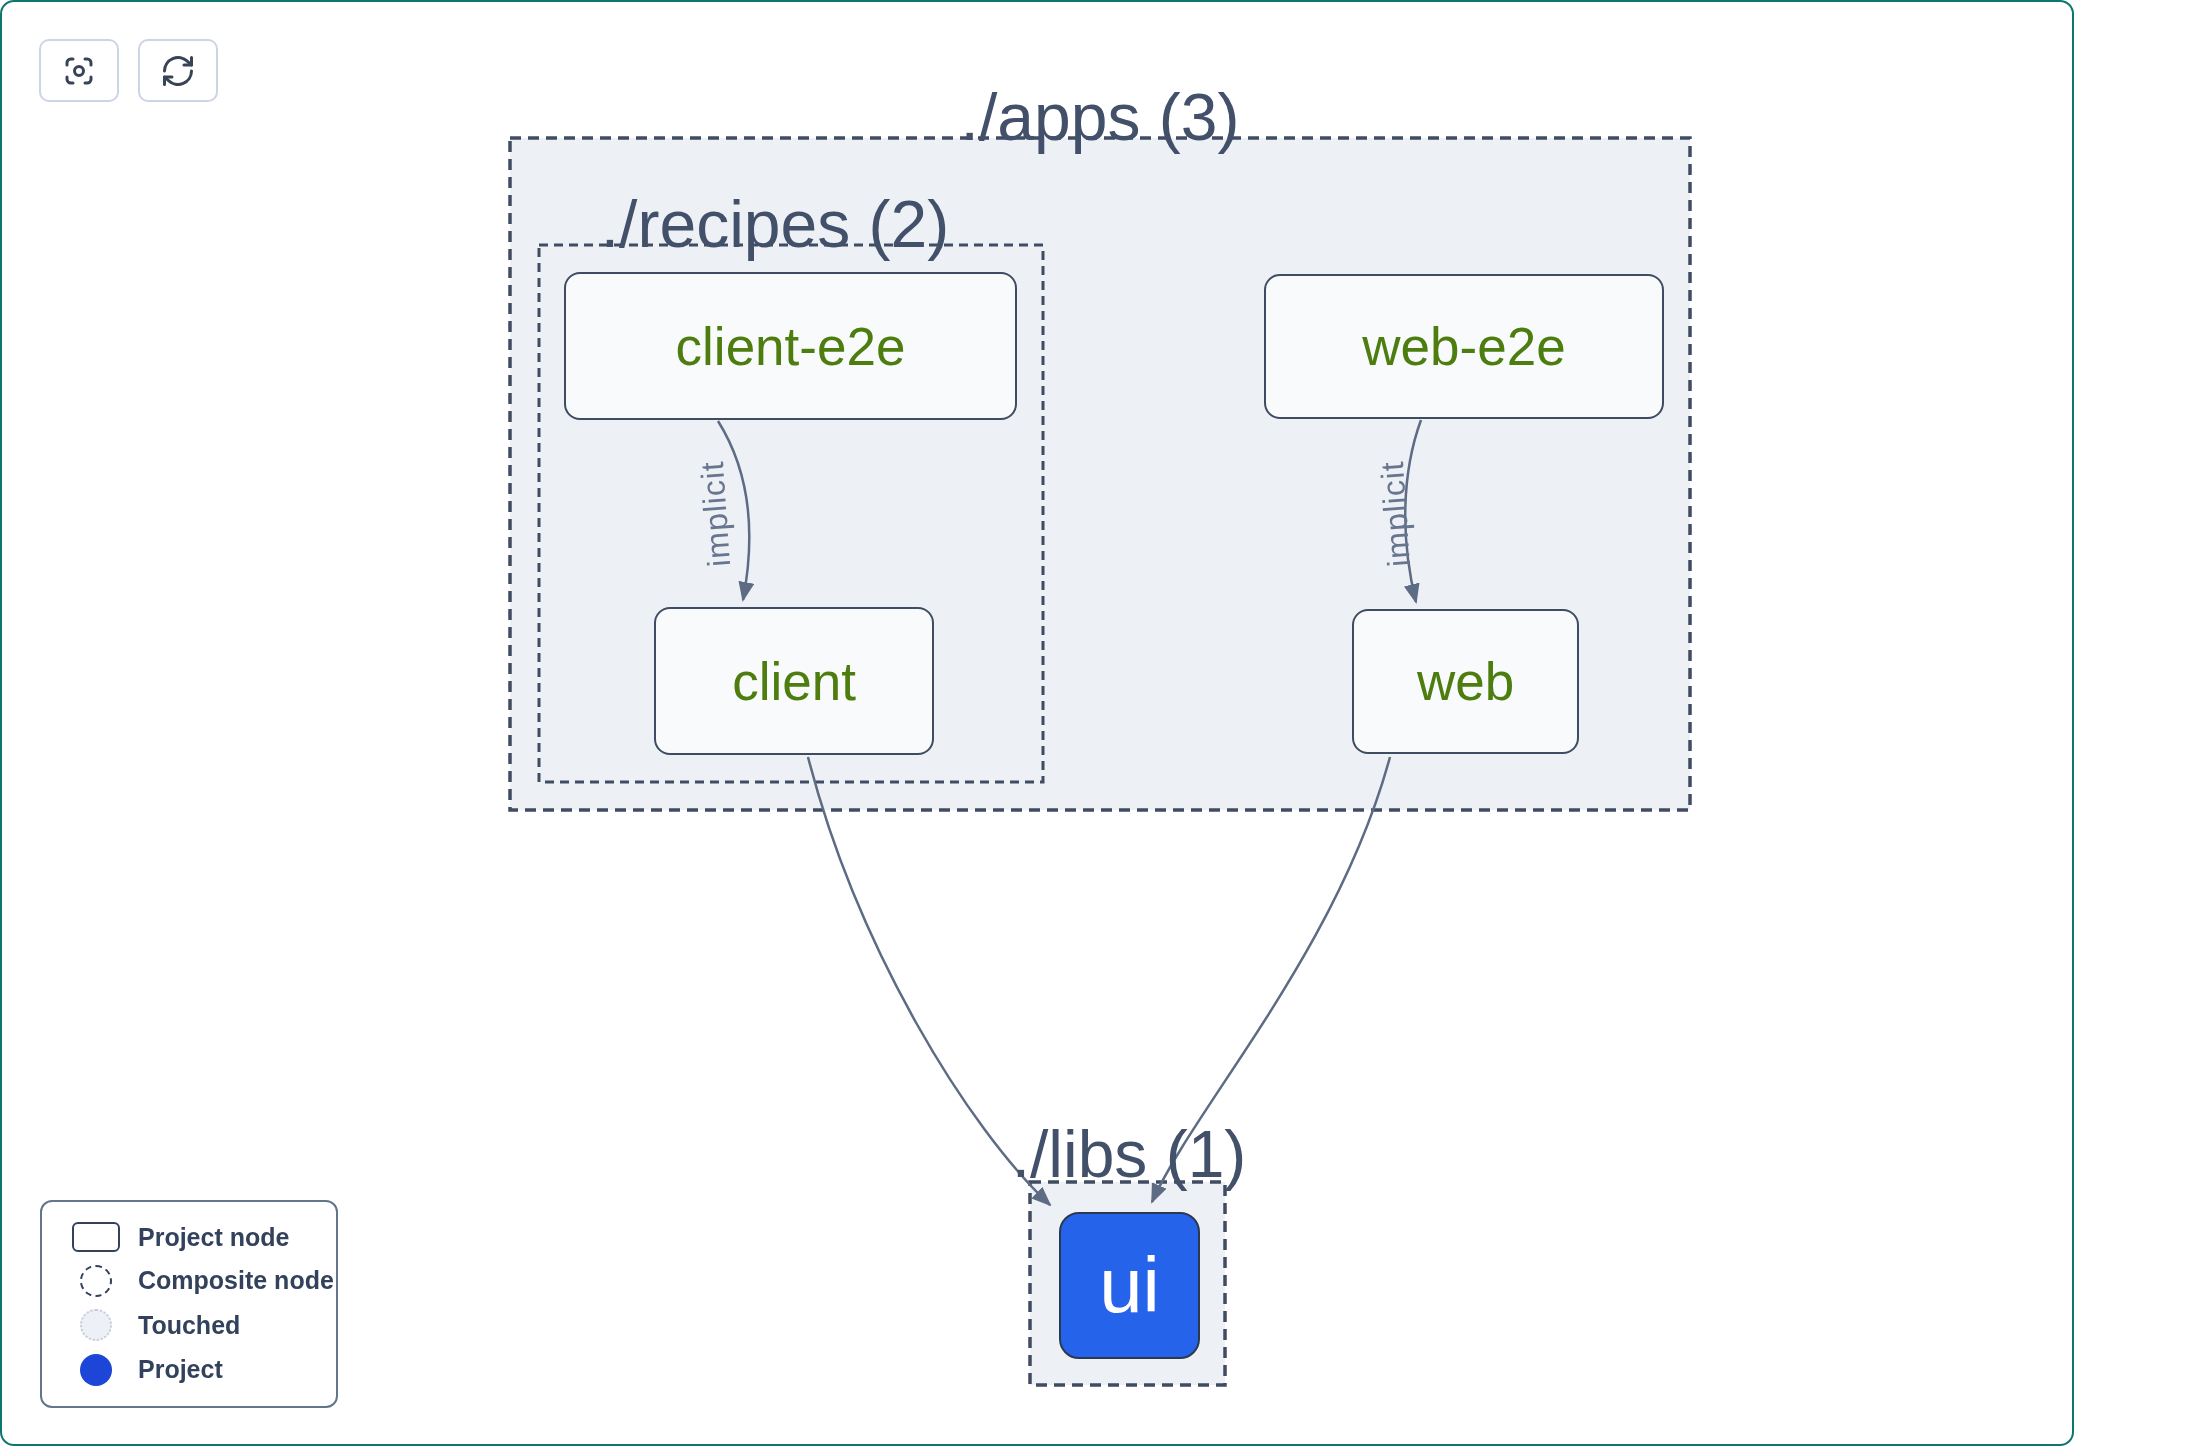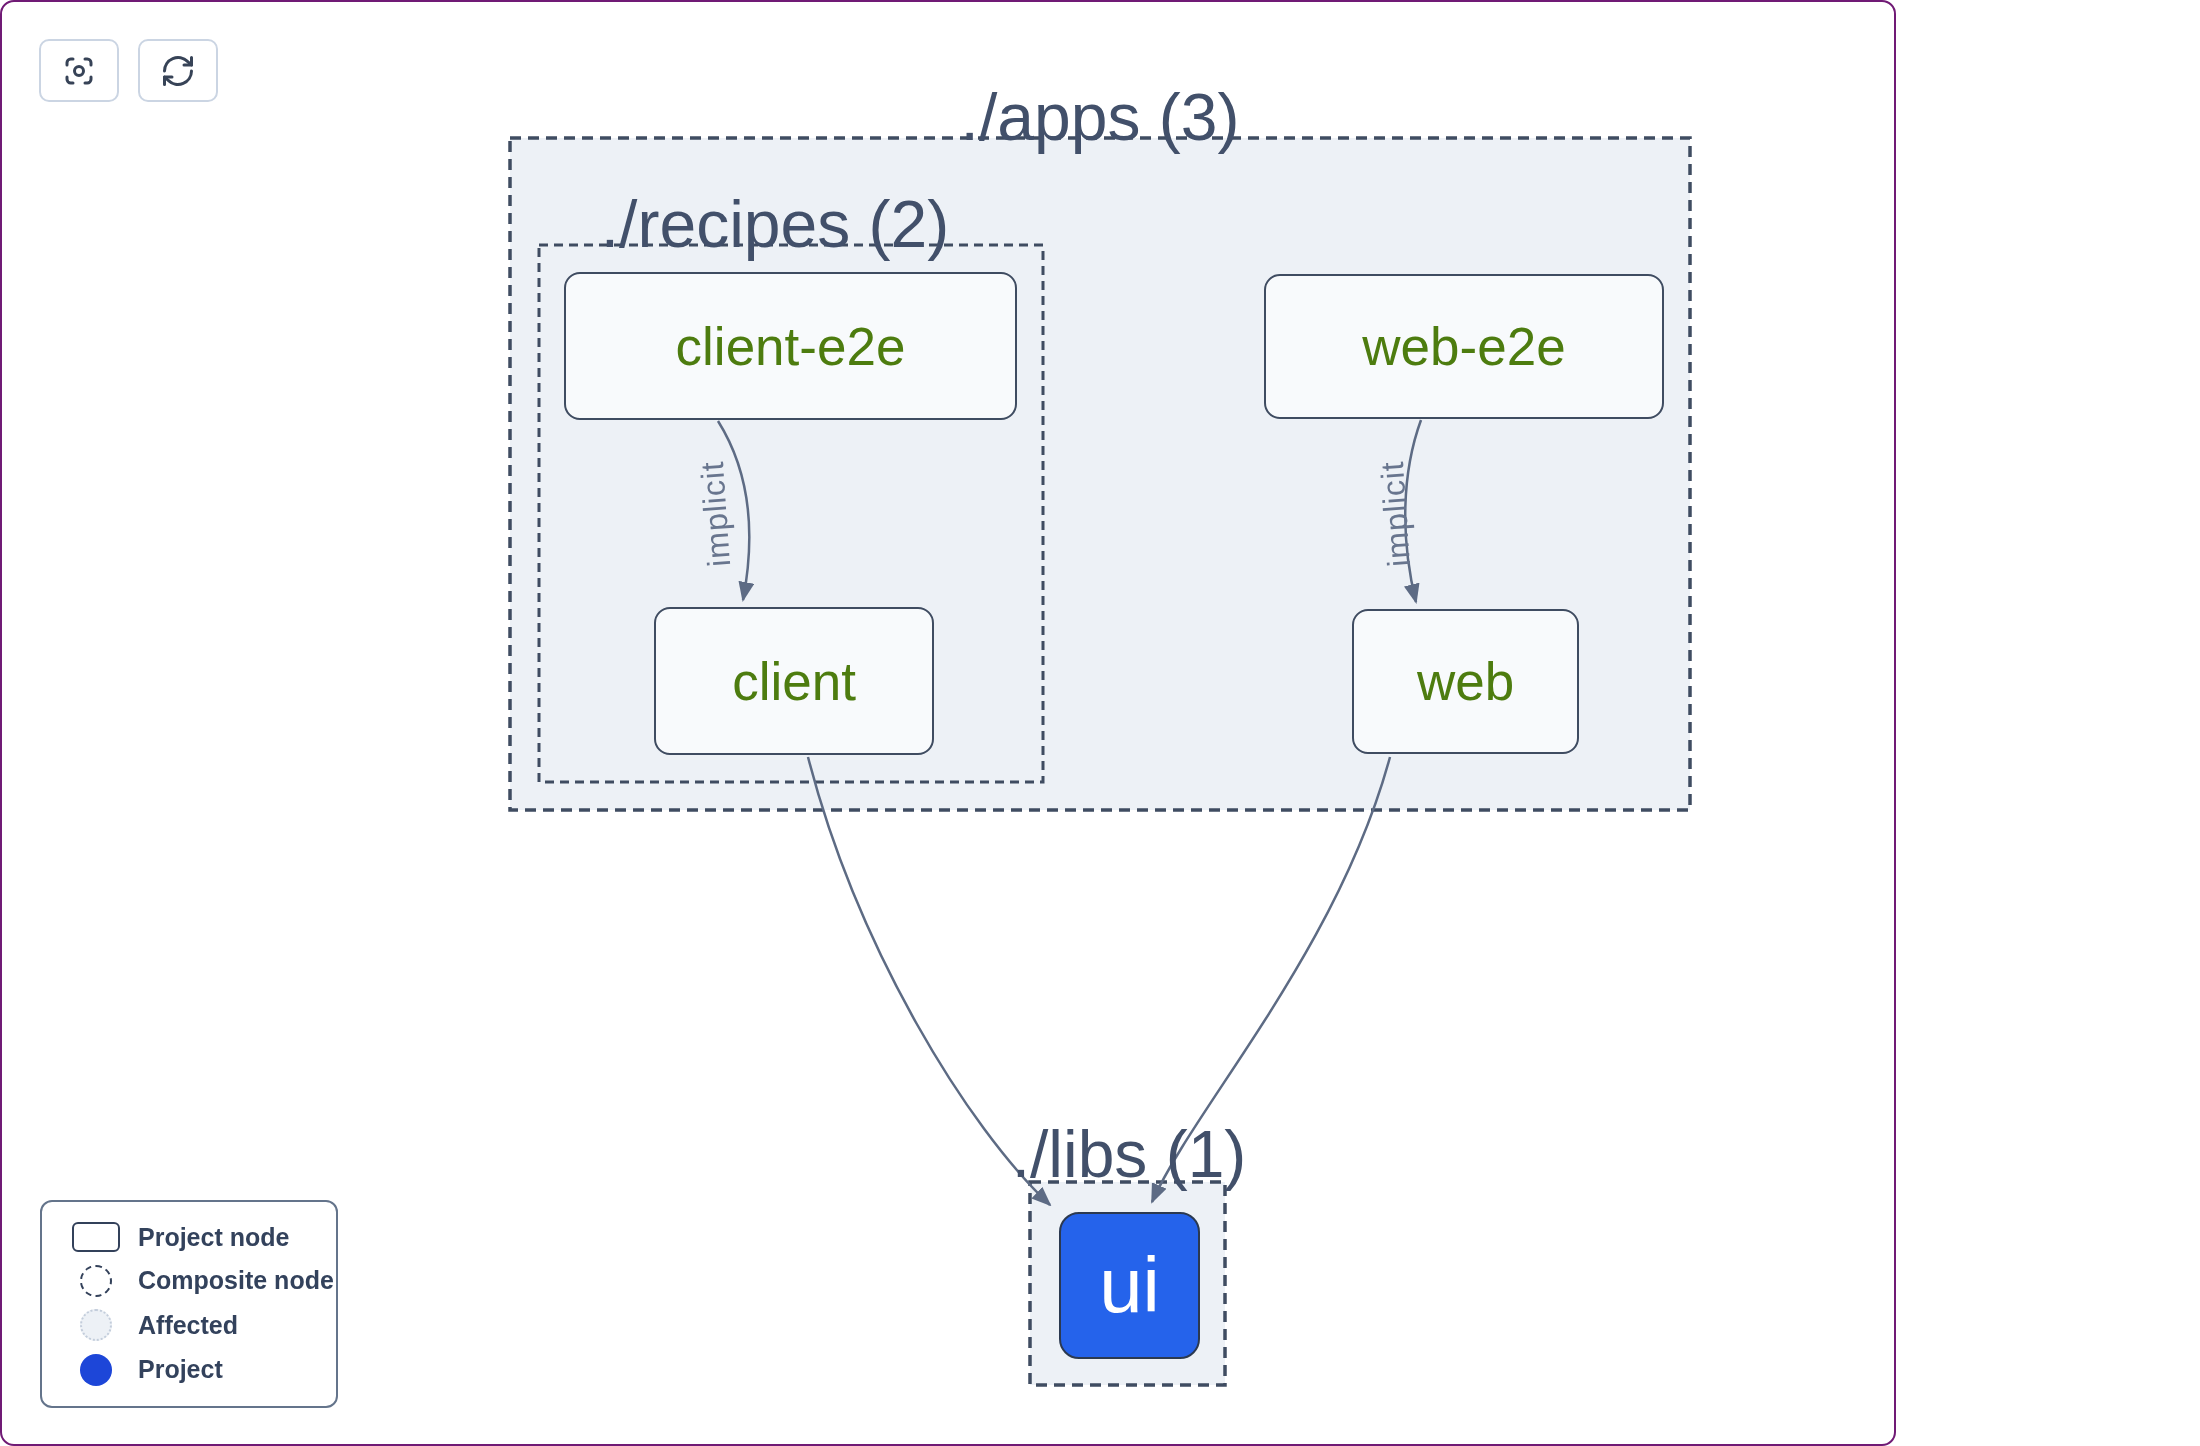--- a/index.html
+++ b/index.html
@@ -1,18 +1,18 @@
 <!DOCTYPE html>
 <html><head>
 <meta charset="utf-8">
 <style>
   html,body{margin:0;padding:0;background:#ffffff;font-family:"Liberation Sans",sans-serif;}
   .canvas{
-    position:relative;width:1896px;height:1446px;box-sizing:border-box;
-    background:#ffffff;border:2px solid #701a75;border-radius:14px;overflow:hidden;padding-left:18px;
+    position:relative;width:2074px;height:1446px;box-sizing:border-box;
+    background:#ffffff;border:2px solid #0f766e;border-radius:14px;overflow:hidden;padding-left:18px;
   }
   .layer{position:absolute;left:0;top:0;width:2200px;height:1446px;}
   
   .tool-btn{
     position:absolute;width:80px;height:63px;box-sizing:border-box;
     background:#ffffff;border:2px solid #cbd5e3;border-radius:10px;
     display:flex;align-items:center;justify-content:center;cursor:pointer;padding:0;
   }
   .tool-btn svg{stroke:#374357;}
   
@@ -111,21 +111,21 @@
     <div class="legend-row">
       <span class="legend-swatch-box">
           <span class="sw-composite"></span>
         </span>
       <span class="legend-label">Composite node</span>
     </div>
     <div class="legend-row">
       <span class="legend-swatch-box">
           <span class="sw-affected"></span>
         </span>
-      <span class="legend-label">Affected</span>
+      <span class="legend-label">Touched</span>
     </div>
     <div class="legend-row">
       <span class="legend-swatch-box">
           <span class="sw-touched"></span>
         </span>
       <span class="legend-label">Project</span>
     </div>
   </div>
 
 </div>

